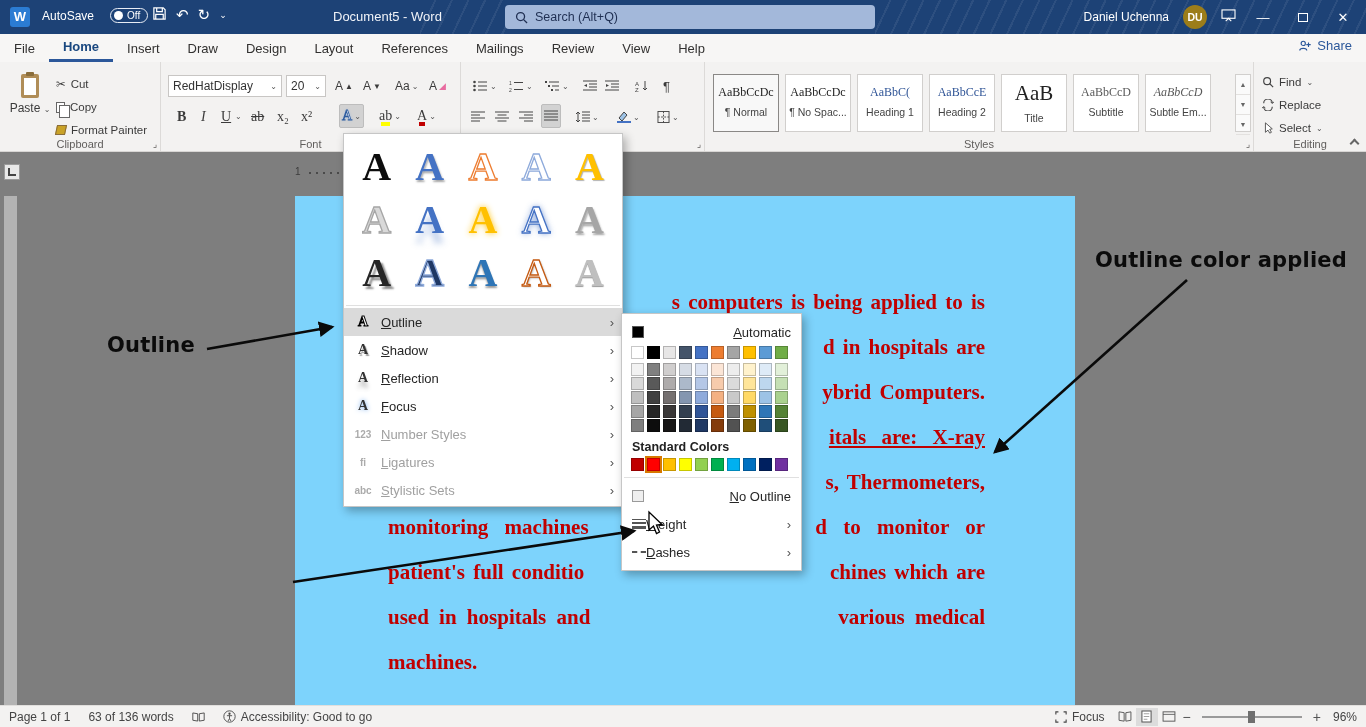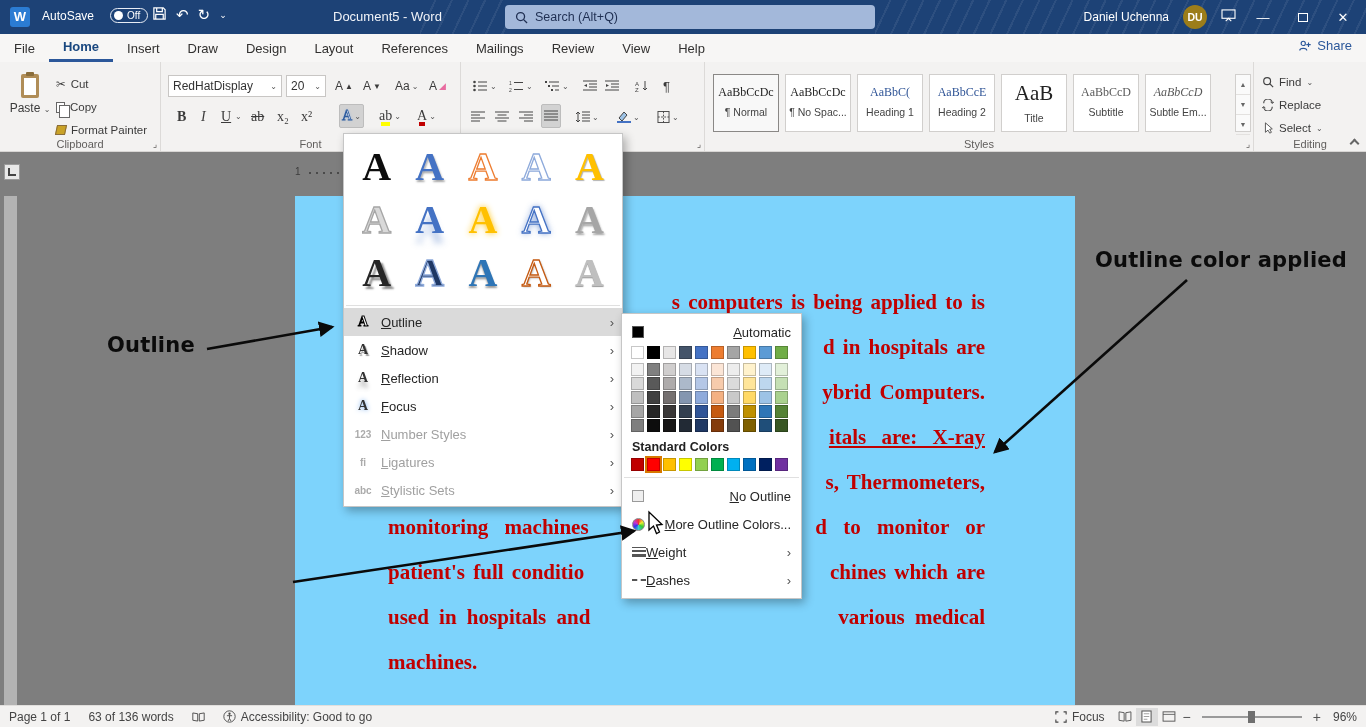--- a/index.html
+++ b/index.html
@@ -638,24 +638,20 @@
         <div class="swatch" style="background: rgb(0, 112, 192);"></div>
         <div class="swatch" style="background: rgb(0, 32, 96);"></div>
         <div class="swatch" style="background: rgb(112, 48, 160);"></div>
       </div>
     <div class="ol-sep"></div>
     <div class="ol-item">
         <span class="nol-ic"></span>
         <span class="u1">No Outline</span>
       </div>
     <div class="ol-item">
-        <span class="wheel-ic"></span>
-        <span class="u1">More Outline Colors...</span>
-      </div>
-    <div class="ol-item">
         <span class="w-ic">
           <i></i>
           <i></i>
           <i></i>
         </span>
         <span class="u1 ol-grow">Weight</span>
         <span class="mi-chev">›</span>
       </div>
     <div class="ol-item">
         <span class="d-ic"></span>

